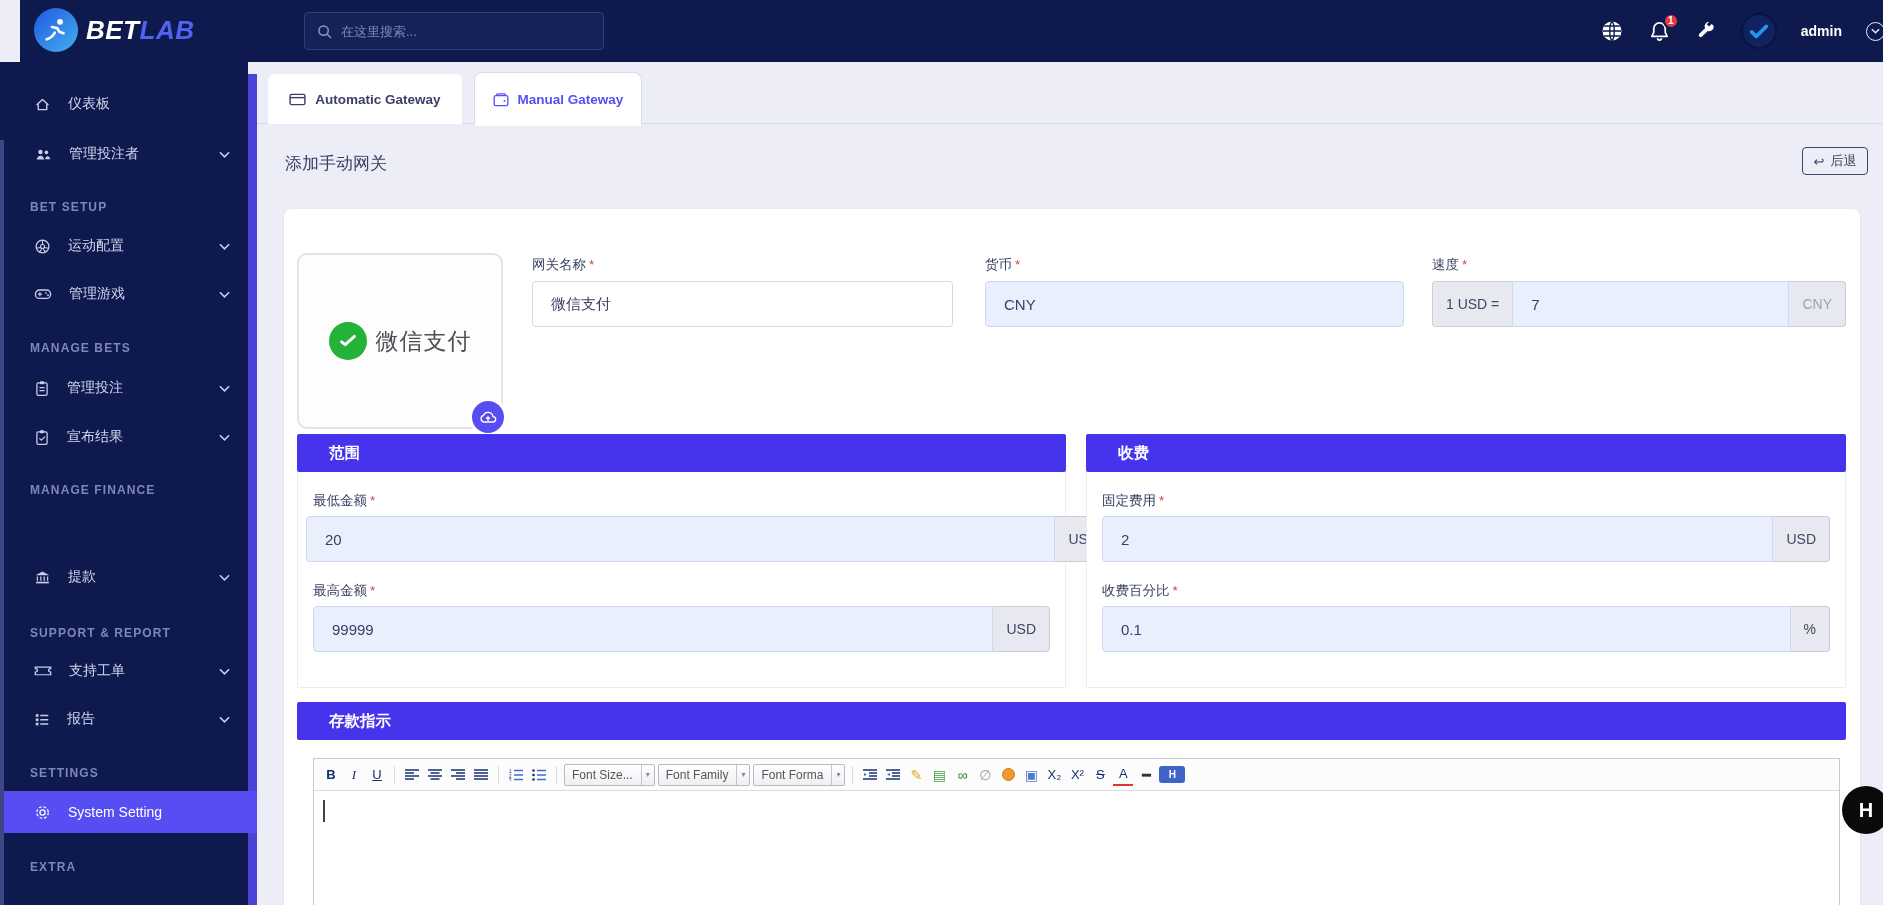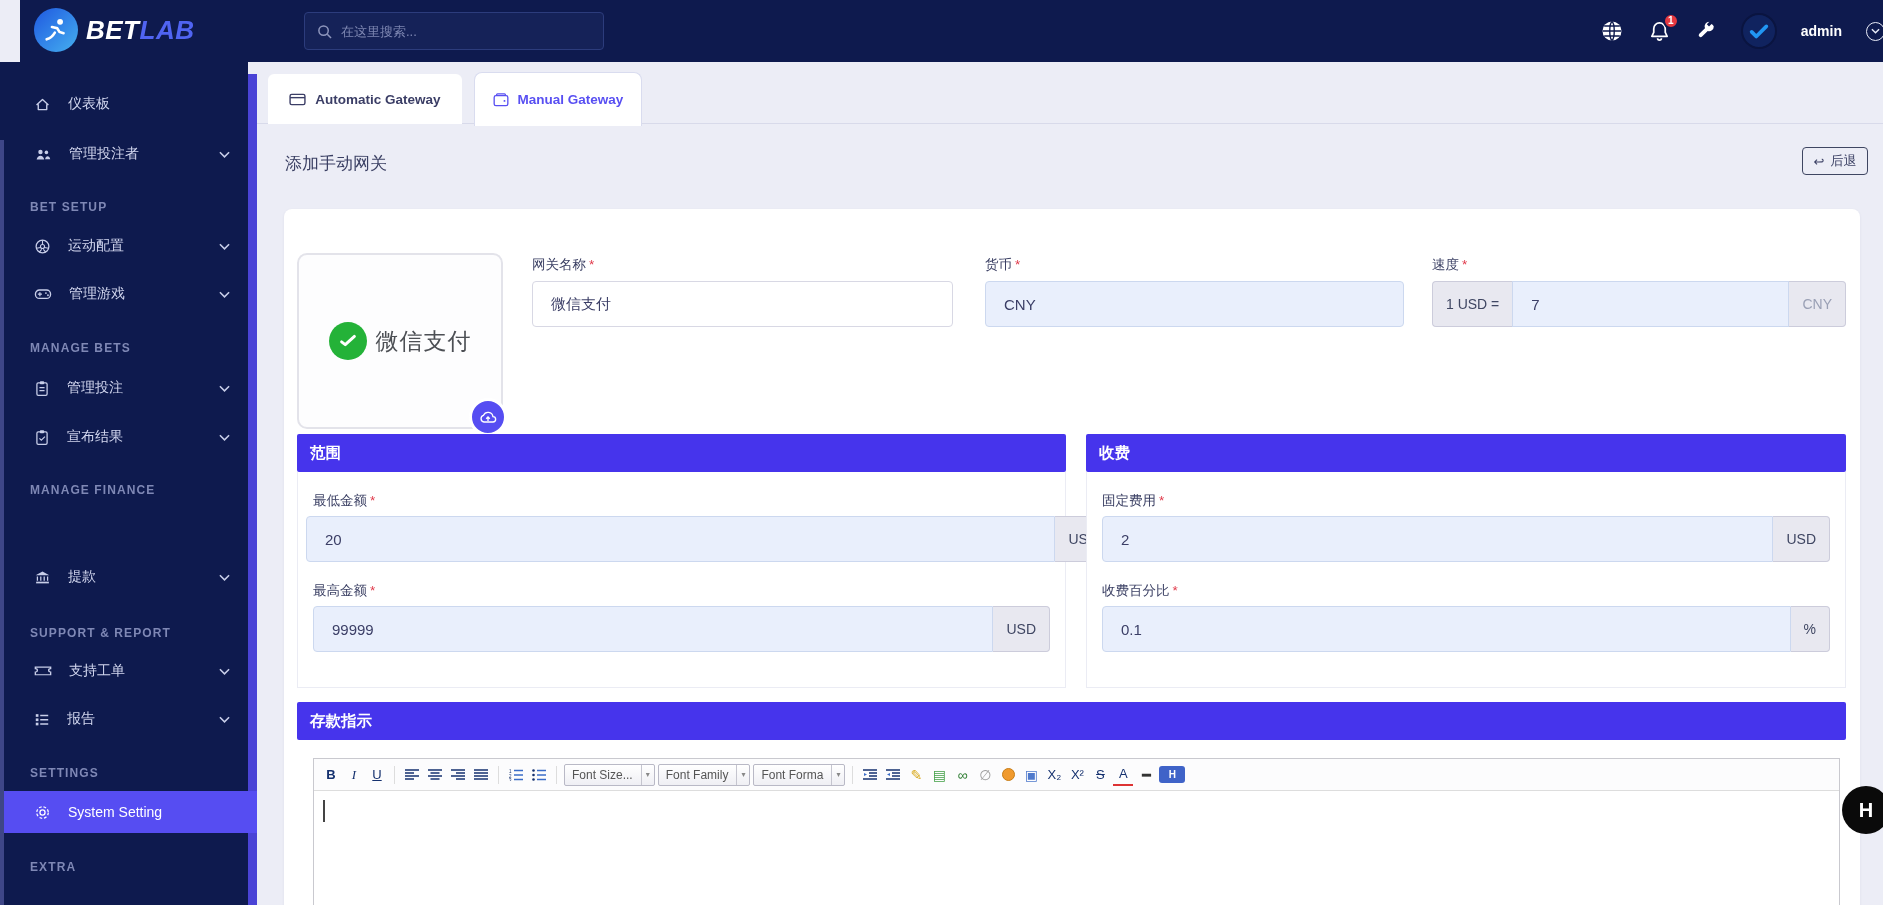--- a/index.html
+++ b/index.html
@@ -54,21 +54,21 @@
   .finput{position:absolute;height:46px;border-radius:4px;font-size:15px;color:#3b3e66;padding:0 18px;outline:none;}
   .white-in{background:#fff;border:1px solid #d8d8e4;}
   .blue-in{background:#e9effc;border:1px solid #ccd8ef;}
   .igroup{position:absolute;height:46px;display:flex;}
   .igroup input{flex:1;min-width:0;height:46px;background:#e9effc;border:1px solid #ccd8ef;border-radius:4px 0 0 4px;font-size:15px;color:#3b3e66;padding:0 18px;outline:none;}
   .addon{height:46px;display:flex;align-items:center;justify-content:center;background:#e8e8f0;border:1px solid #ccccdb;border-left:none;font-size:14px;color:#3f4662;border-radius:0 4px 4px 0;padding:0 13px;white-space:nowrap;}
   .addon.pre{border-left:1px solid #ccccdb;border-right:none;border-radius:4px 0 0 4px;}
   .igroup.pre input{border-radius:0;}
   .addon.gray-text{color:#9aa0b5;}
 
-  .sec-head{position:absolute;height:38px;background:#4634ec;border-radius:2px;color:#fff;font-size:15.5px;font-weight:bold;display:flex;align-items:center;padding-left:13px;}
+  .sec-head{position:absolute;height:38px;background:#4634ec;border-radius:2px;color:#fff;font-size:15.5px;font-weight:bold;display:flex;align-items:center;padding-left:32px;}
   .sec-body{position:absolute;border:1px solid #ebecf4;border-top:none;background:#fff;}
 
   
   .editor{position:absolute;left:29px;top:549px;width:1527px;border:1px solid #c9c9cf;background:#fff;}
   .etoolbar{height:32px;background:#fcfcfd;border-bottom:1px solid #ddd;display:flex;align-items:center;padding:0 7px;gap:3px;}
   .ebtn{min-width:20px;height:22px;display:flex;align-items:center;justify-content:center;font-size:13px;color:#15316f;cursor:pointer;padding:0 2px;}
   .ebtn.b{font-weight:bold;} .ebtn.i{font-style:italic;font-family:"Liberation Serif",serif;} .ebtn.u{text-decoration:underline;}
   .esep{width:1px;height:18px;background:#ddd;margin:0 4px;}
   .eselect{height:22px;border:1px solid #b9b9c6;background:linear-gradient(#fff,#efeff4);border-radius:2px;display:flex;align-items:center;font-size:12px;color:#555;padding:0 4px 0 7px;gap:8px;cursor:pointer;white-space:nowrap;}
   .eselect .dn{font-size:8px;color:#888;border-left:1px solid #c5c5cf;padding-left:4px;height:100%;display:flex;align-items:center;}

